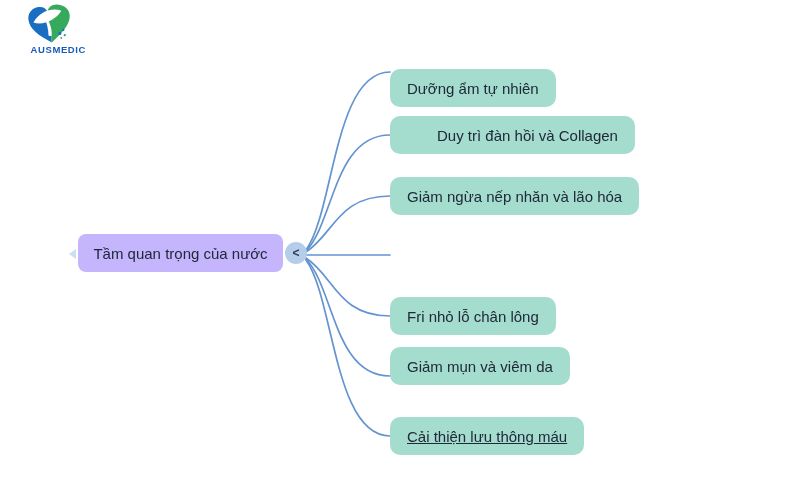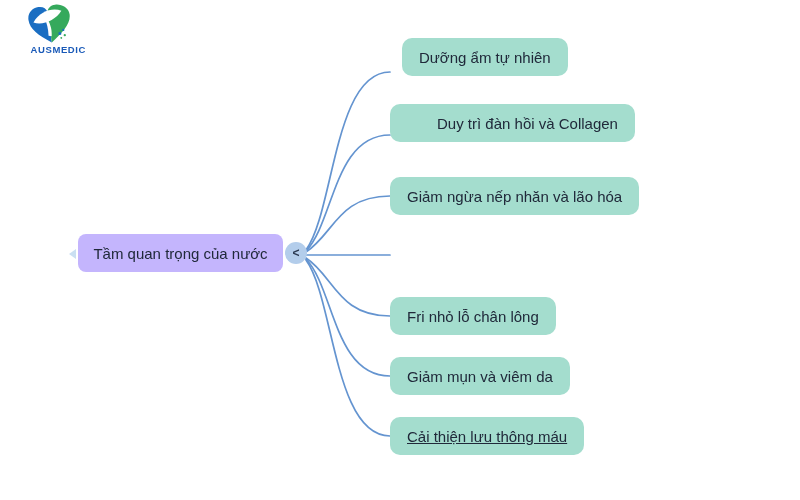--- a/index.html
+++ b/index.html
@@ -44,26 +44,26 @@
     font-family:inherit;padding:0;line-height:1;
   }
 
   
   .branch-node{
     position:absolute;left:390px;height:38px;z-index:2;
     background:#a4ddce;border-radius:10px;
     display:flex;align-items:center;
     padding:0 17px;font-size:15px;color:#20293a;white-space:nowrap;
   }
-  .branch-node.b0{top:38px;margin-left:12px;}
-  .branch-node.b1{top:104px;padding-left:47px;}
+  .branch-node.b0{top:69px;}
+  .branch-node.b1{top:116px;padding-left:47px;}
   .branch-node.b2{top:177px;}
   .branch-node.b3{top:236px;}
   .branch-node.b4{top:297px;}
-  .branch-node.b5{top:357px;}
+  .branch-node.b5{top:347px;}
   .branch-node.b6{top:417px;text-decoration:underline;}
 </style>
 </head>
 <body>
 
 <div class="stage">
 
   <div class="logo">
     <svg class="heart" width="52" height="40" viewBox="0 0 60 52">
       <defs>

